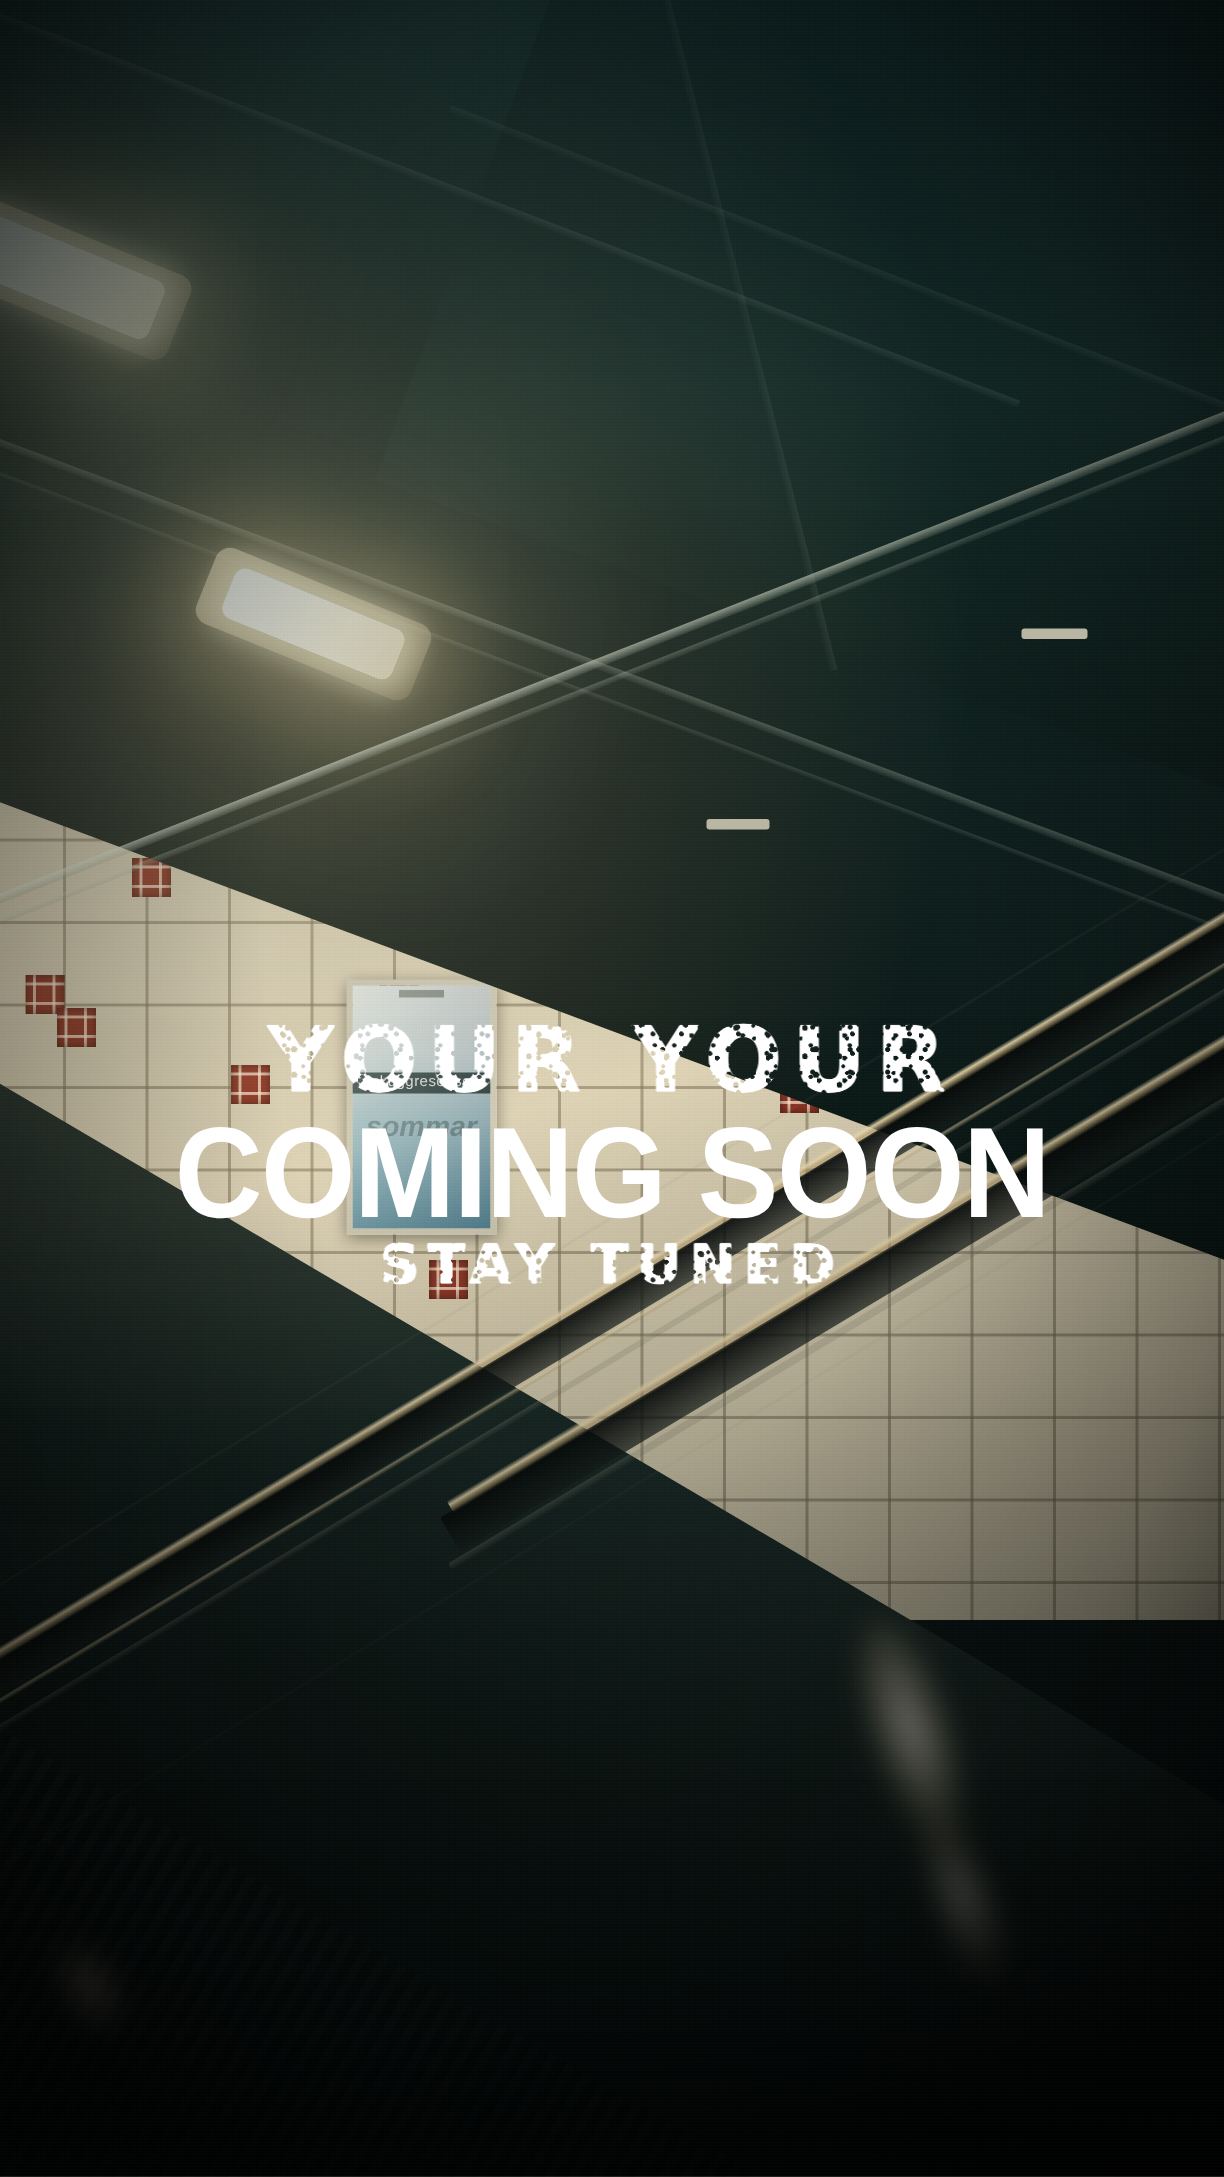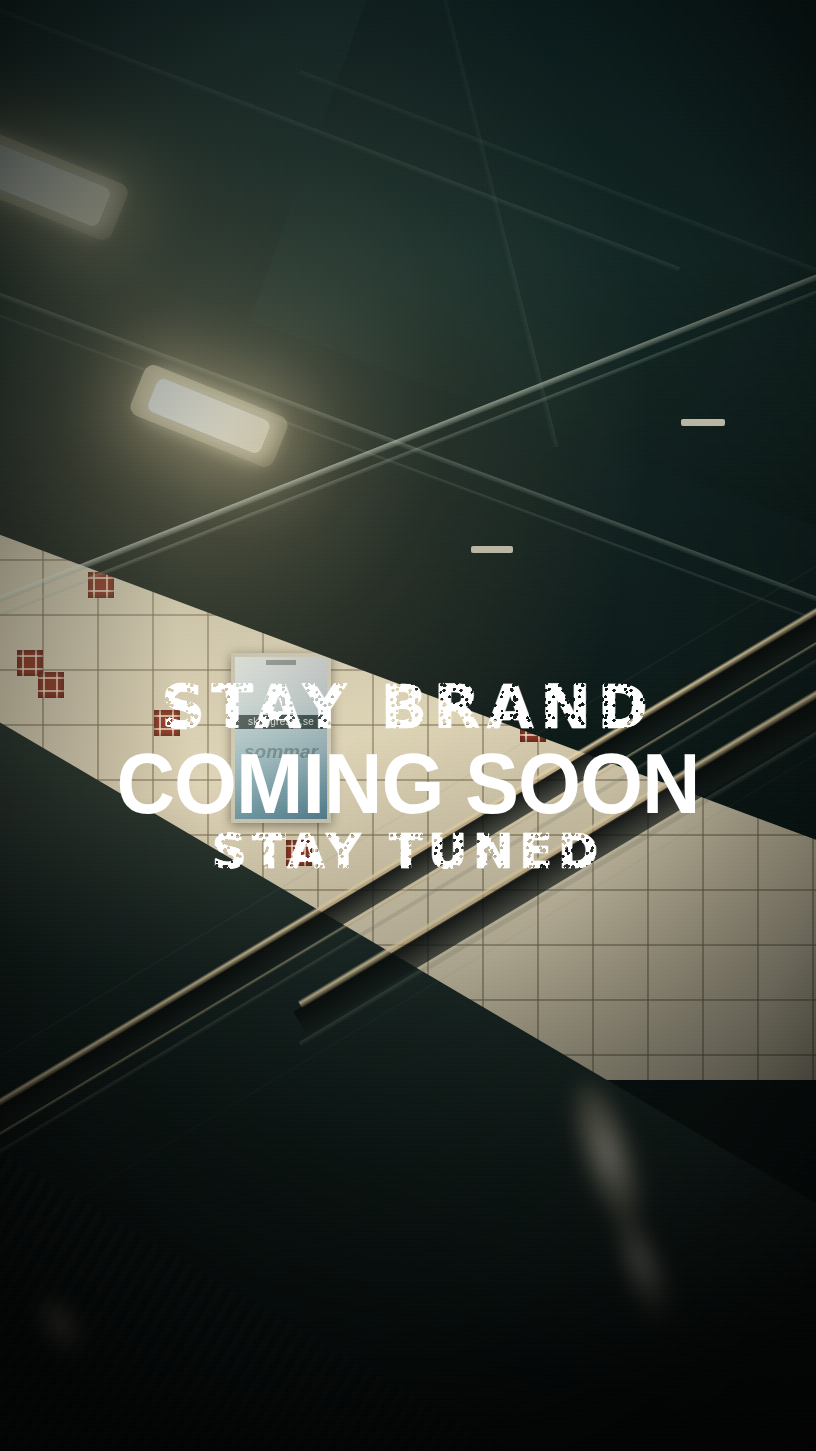--- a/index.html
+++ b/index.html
@@ -502,21 +502,21 @@
   #line-coming-soon {
     top: 737px;
     font-family: "Liberation Sans", sans-serif;
     font-weight: 700;
     font-size: 81px;
     letter-spacing: -1px;
     transform: scaleY(1.06);
   }
   #line-stay-tuned {
     top: 823px;
-    font-size: 48px;
+    font-size: 36px;
     letter-spacing: 6px;
   }
 </style>
 </head>
 <body>
 
 <div id="stage">
 
   <div class="photo">
 
@@ -649,18 +649,18 @@
                 background:radial-gradient(ellipse at center, rgba(255,236,195,.60), rgba(0,0,0,0) 72%);
                 transform:rotate(-30deg);"></div>
 
     <div class="grade-warm"></div>
     <div class="grade-teal"></div>
     <div class="vignette"></div>
     <div class="grain"></div>
   </div>
 
   <div class="overlay">
-    <div class="line grunge grunge-mask" id="line-your-brand">STAY BRAND</div>
+    <div class="line grunge grunge-mask" id="line-your-brand">YOUR YOUR</div>
     <div class="line" id="line-coming-soon">COMING SOON</div>
     <div class="line grunge grunge-mask" id="line-stay-tuned">STAY TUNED</div>
   </div>
 
 </div>
 
 </body></html>

